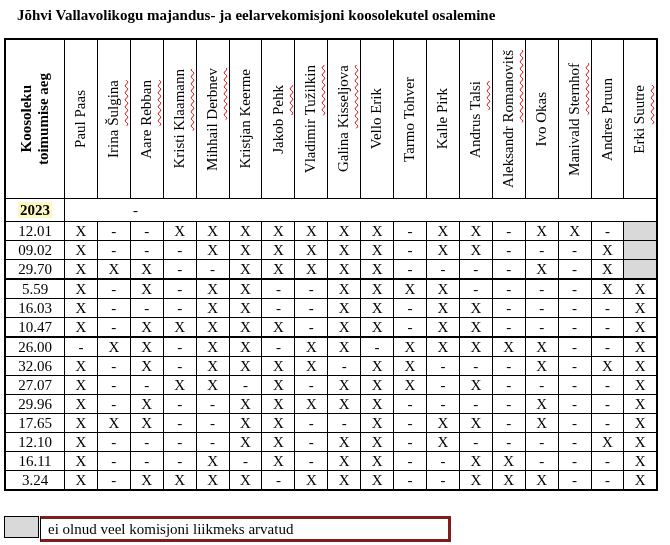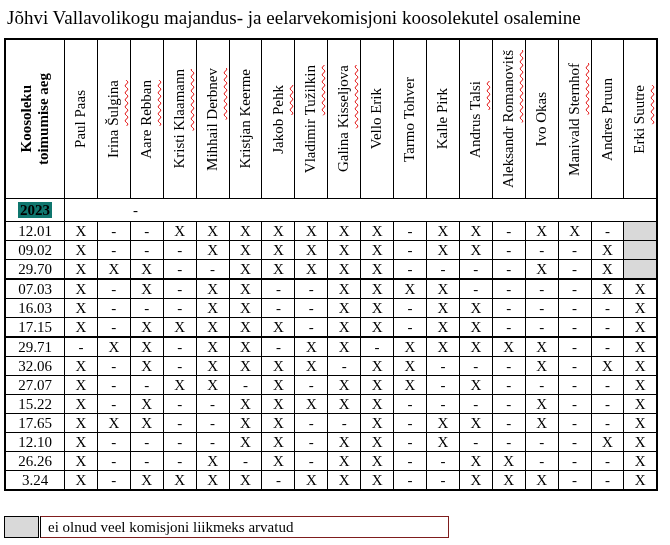--- a/index.html
+++ b/index.html
@@ -1,21 +1,21 @@
 <!DOCTYPE html>
 <html><head>
 <meta charset="utf-8">
 <style>
   html,body{margin:0;padding:0;}
   body{
     width:670px;height:545px;position:relative;background:#ffffff;
     font-family:"Liberation Serif","DejaVu Serif",serif;color:#000;
     -webkit-font-smoothing:antialiased;
   }
-  .title{position:absolute;left:7px;top:7px;font-size:19px;white-space:nowrap;}
+  .title{position:absolute;left:17px;top:7px;font-size:15px;white-space:nowrap;font-weight:bold;}
   table.attendance{
     position:absolute;left:4px;top:38px;width:654px;
     border-collapse:collapse;table-layout:fixed;
     border:2px solid #000;
   }
   table.attendance th,table.attendance td{
     border:1px solid #000;padding:0;overflow:hidden;
   }
   th.corner{width:58px;height:158px;vertical-align:middle;}
   th.member{vertical-align:middle;height:158px;font-weight:normal;}
@@ -30,31 +30,31 @@
   .sp{
     text-decoration-line:underline;
     text-decoration-style:wavy;
     text-decoration-color:#e00000;
     text-decoration-thickness:1px;
     text-underline-offset:3px;
     text-decoration-skip-ink:none;
   }
   tr.year-row td{height:22px;font-size:15px;}
   td.year-label{text-align:center;}
-  .hl{background:#0f766e;font-weight:bold;padding:0 2px;}
+  .hl{background:#fef9c3;font-weight:bold;padding:0 2px;}
   td.year-span{text-align:left;}
   td.year-span .dash{margin-left:11.5%;}
   tr.data-row td{height:18px;font-size:15px;text-align:center;line-height:18px;}
   td.date-cell{text-align:center;margin-left:20px;}
   td.gray{background:#d9d9d9;}
   tr.thick td{border-bottom-width:2px;}
   .legend{position:absolute;left:4px;top:516px;display:flex;align-items:stretch;}
   .legend .swatch{width:33px;height:20px;background:#d9d9d9;border:1px solid #000;}
   .legend .legend-box{
-    width:400px;height:20px;border:1px solid #7f1d1d;border-left:1px solid #000;margin-left:1px;
+    width:400px;height:20px;border:3px solid #7f1d1d;border-left:1px solid #000;margin-left:1px;
     font-size:15px;line-height:20px;padding-left:7px;
   }
 </style>
 </head>
 <body>
 
 <div class="title">Jõhvi Vallavolikogu majandus- ja eelarvekomisjoni koosolekutel osalemine</div>
 
 <table class="attendance">
   <thead>
@@ -221,21 +221,21 @@
         <td>-</td>
         <td>-</td>
         <td>-</td>
         <td>-</td>
         <td>X</td>
         <td>-</td>
         <td>X</td>
         <td class="gray"></td>
       </tr>
       <tr class="data-row">
-        <td class="date-cell">07.03</td>
+        <td class="date-cell">5.59</td>
         <td>X</td>
         <td>-</td>
         <td>X</td>
         <td>-</td>
         <td>X</td>
         <td>X</td>
         <td>-</td>
         <td>-</td>
         <td>X</td>
         <td>X</td>
@@ -263,42 +263,42 @@
         <td>-</td>
         <td>X</td>
         <td>X</td>
         <td>-</td>
         <td>-</td>
         <td>-</td>
         <td>-</td>
         <td>X</td>
       </tr>
       <tr class="data-row thick">
-        <td class="date-cell">17.15</td>
-        <td>X</td>
-        <td>-</td>
-        <td>X</td>
-        <td>X</td>
-        <td>X</td>
-        <td>X</td>
-        <td>X</td>
-        <td>-</td>
-        <td>X</td>
-        <td>X</td>
-        <td>-</td>
-        <td>X</td>
-        <td>X</td>
-        <td>-</td>
-        <td>-</td>
-        <td>-</td>
-        <td>-</td>
-        <td>X</td>
-      </tr>
-      <tr class="data-row">
-        <td class="date-cell">29.71</td>
+        <td class="date-cell">10.47</td>
+        <td>X</td>
+        <td>-</td>
+        <td>X</td>
+        <td>X</td>
+        <td>X</td>
+        <td>X</td>
+        <td>X</td>
+        <td>-</td>
+        <td>X</td>
+        <td>X</td>
+        <td>-</td>
+        <td>X</td>
+        <td>X</td>
+        <td>-</td>
+        <td>-</td>
+        <td>-</td>
+        <td>-</td>
+        <td>X</td>
+      </tr>
+      <tr class="data-row">
+        <td class="date-cell">26.00</td>
         <td>-</td>
         <td>X</td>
         <td>X</td>
         <td>-</td>
         <td>X</td>
         <td>X</td>
         <td>-</td>
         <td>X</td>
         <td>X</td>
         <td>-</td>
@@ -347,21 +347,21 @@
         <td>X</td>
         <td>-</td>
         <td>X</td>
         <td>-</td>
         <td>-</td>
         <td>-</td>
         <td>-</td>
         <td>X</td>
       </tr>
       <tr class="data-row">
-        <td class="date-cell">15.22</td>
+        <td class="date-cell">29.96</td>
         <td>X</td>
         <td>-</td>
         <td>X</td>
         <td>-</td>
         <td>-</td>
         <td>X</td>
         <td>X</td>
         <td>X</td>
         <td>X</td>
         <td>X</td>
@@ -410,21 +410,21 @@
         <td>-</td>
         <td>X</td>
         <td>-</td>
         <td>-</td>
         <td>-</td>
         <td>-</td>
         <td>X</td>
         <td>X</td>
       </tr>
       <tr class="data-row">
-        <td class="date-cell">26.26</td>
+        <td class="date-cell">16.11</td>
         <td>X</td>
         <td>-</td>
         <td>-</td>
         <td>-</td>
         <td>X</td>
         <td>-</td>
         <td>X</td>
         <td>-</td>
         <td>X</td>
         <td>X</td>

